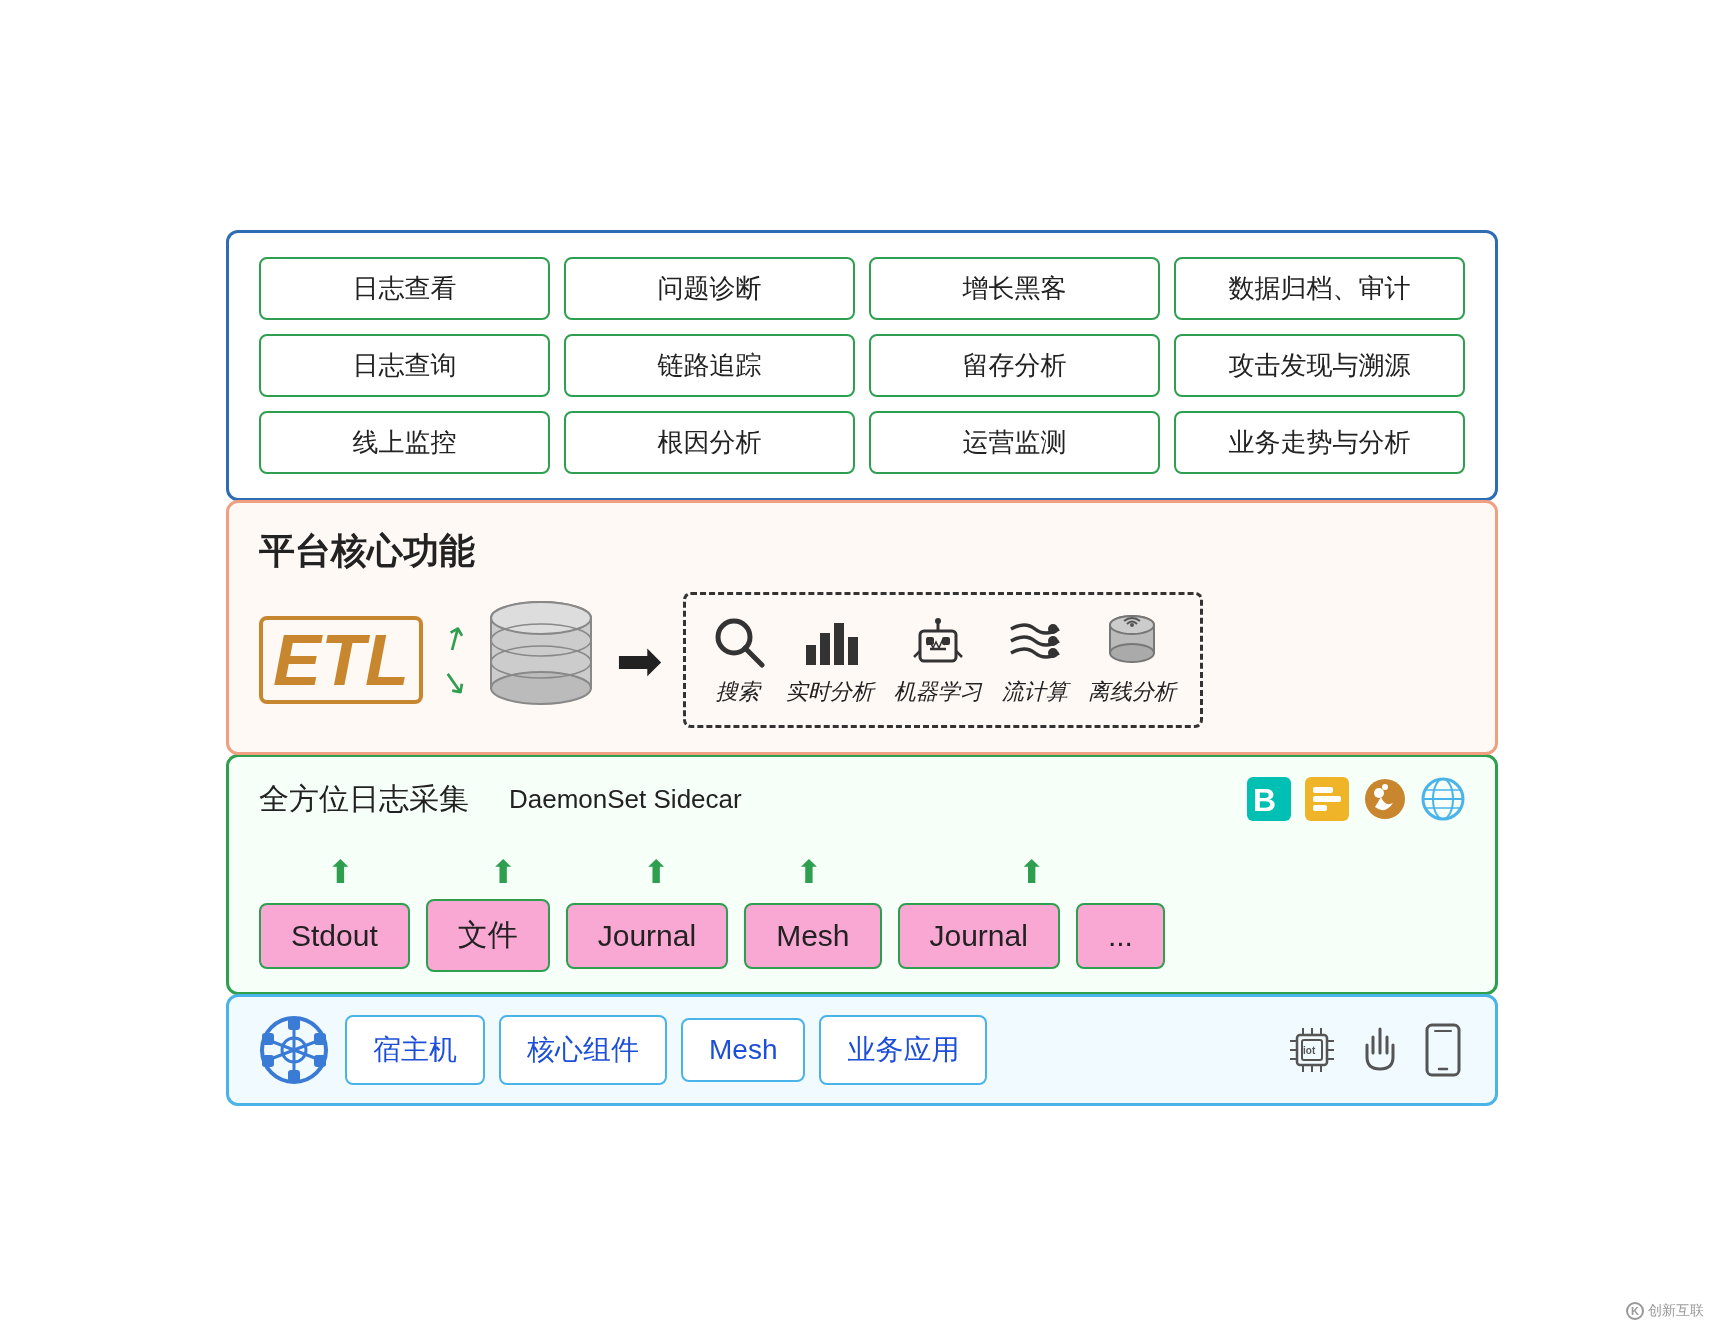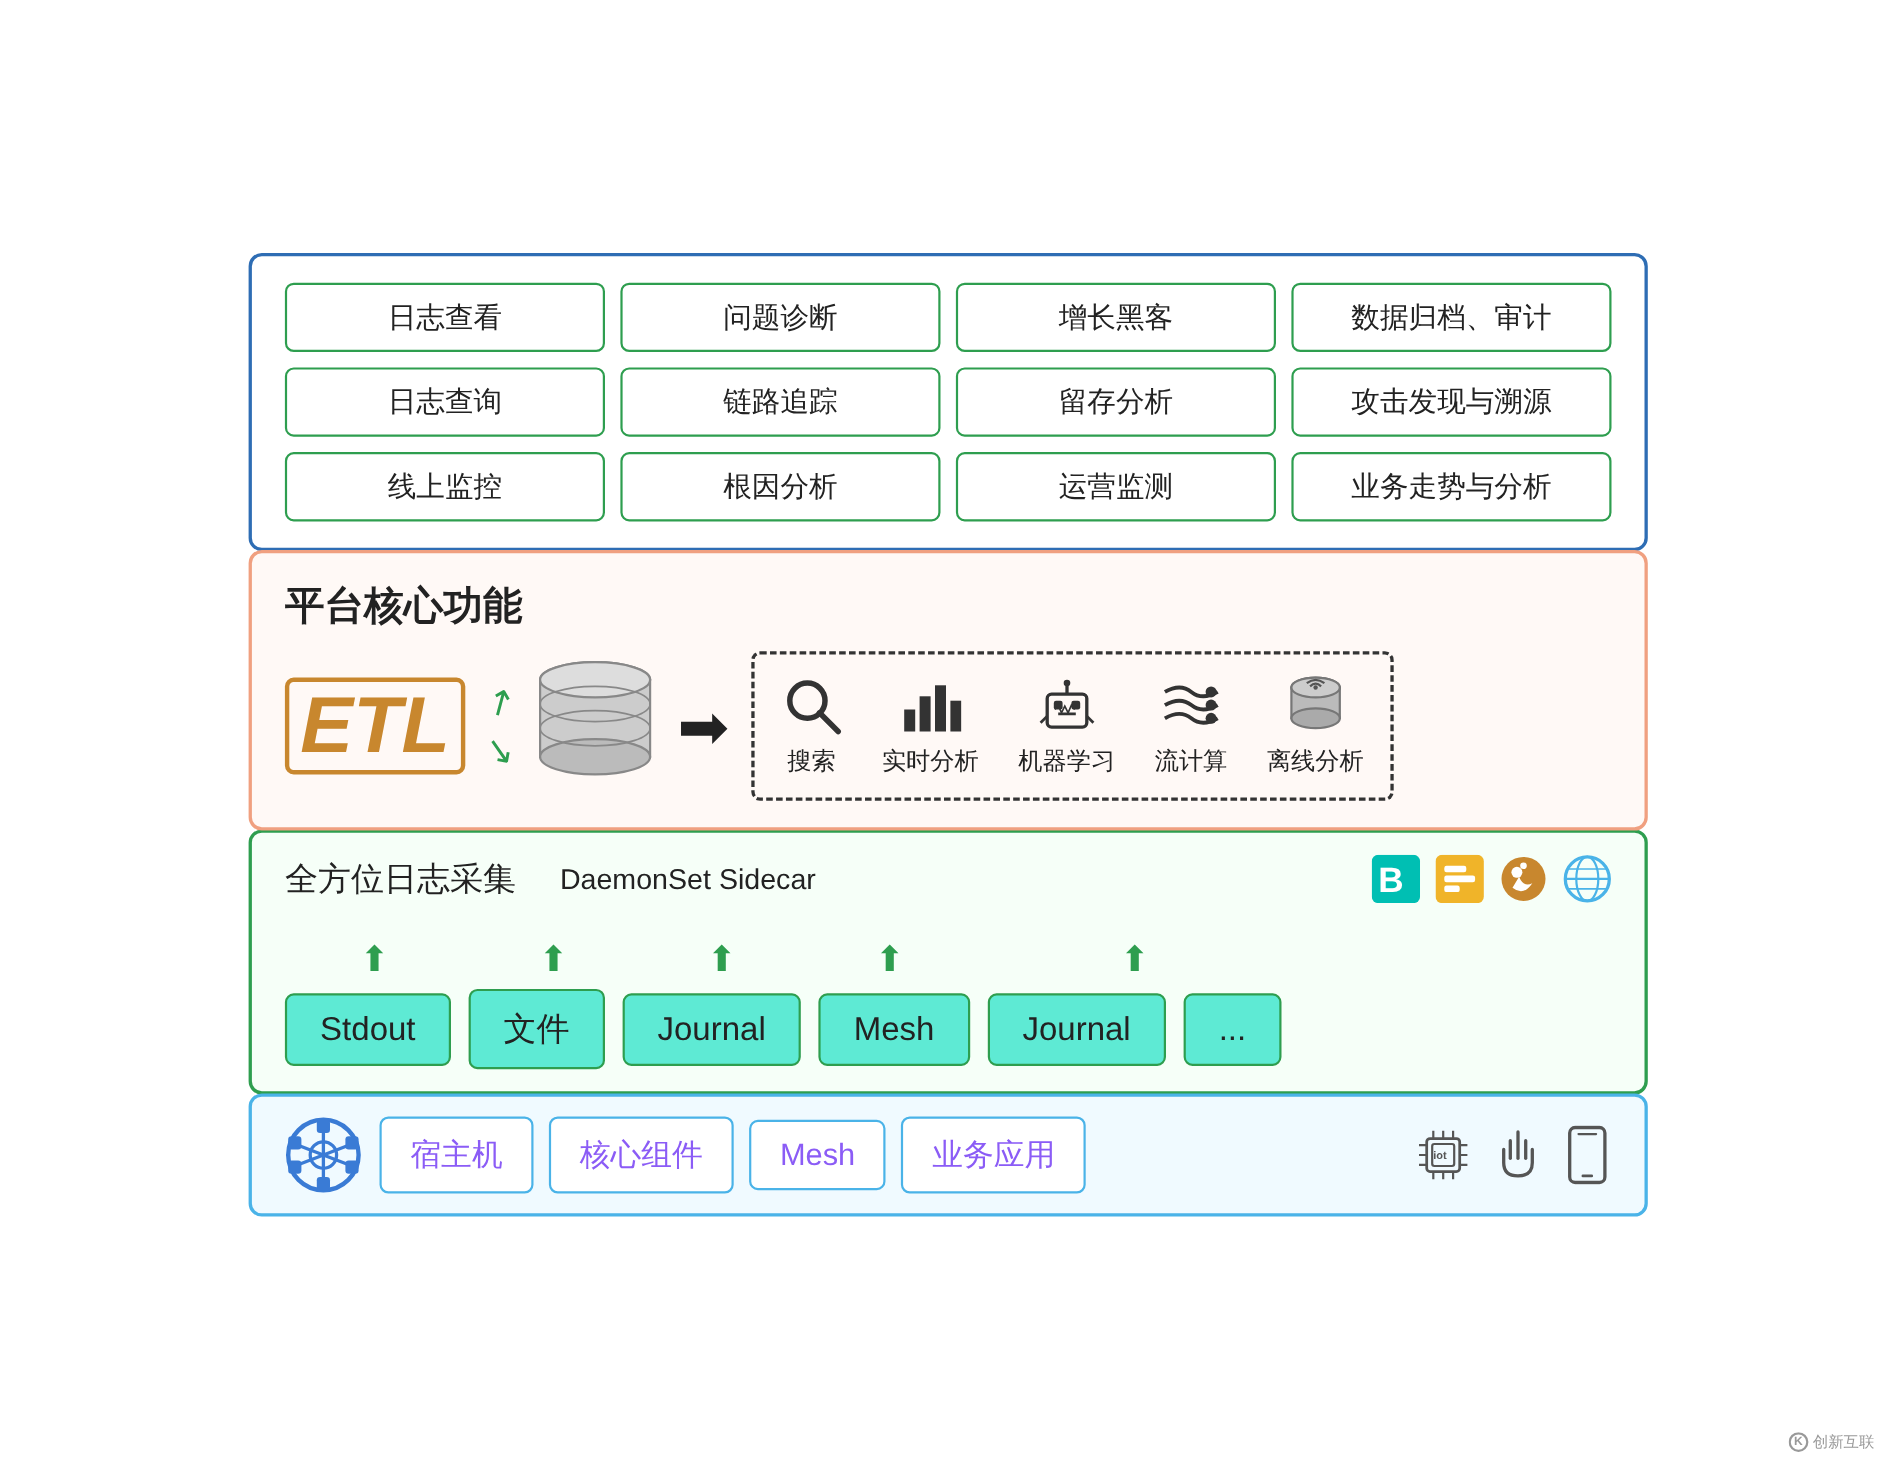--- a/index.html
+++ b/index.html
@@ -68,22 +68,23 @@
       border-radius: 8px;
       padding: 18px 24px;
       display: flex;
       flex-direction: column;
       align-items: center;
       gap: 10px;
       flex: 1;
     }
     .icons-row {
       display: flex;
-      gap: 36px;
+      gap: 20px;
       align-items: flex-start;
+      font-style: italic;
     }
     .icon-item {
       display: flex;
       flex-direction: column;
       align-items: center;
       gap: 8px;
     }
     .icon-label {
       font-size: 22px;
       color: #222;
@@ -124,21 +125,21 @@
       gap: 16px;
       align-items: center;
     }
     .log-type-item {
       border: 2px solid #2e9e4f;
       border-radius: 8px;
       padding: 14px 30px;
       font-size: 30px;
       color: #222;
       text-align: center;
-      background: #5eead4;
+      background: #f9a8d4;
     }
 
     
     .sources-section {
       border: 3px solid #4ab3e8;
       border-radius: 12px;
       padding: 18px 30px;
       margin-top: -1px;
       background: #f0faff;
       display: flex;
@@ -149,21 +150,21 @@
       display: flex;
       gap: 14px;
       align-items: center;
       flex: 1;
     }
     .source-item {
       border: 2px solid #4ab3e8;
       border-radius: 8px;
       padding: 14px 26px;
       font-size: 28px;
-      color: #8b5cf6;
+      color: #1d4ed8;
       background: #fff;
     }
     .iot-icons {
       margin-left: auto;
       display: flex;
       gap: 14px;
       align-items: center;
     }
 
     

